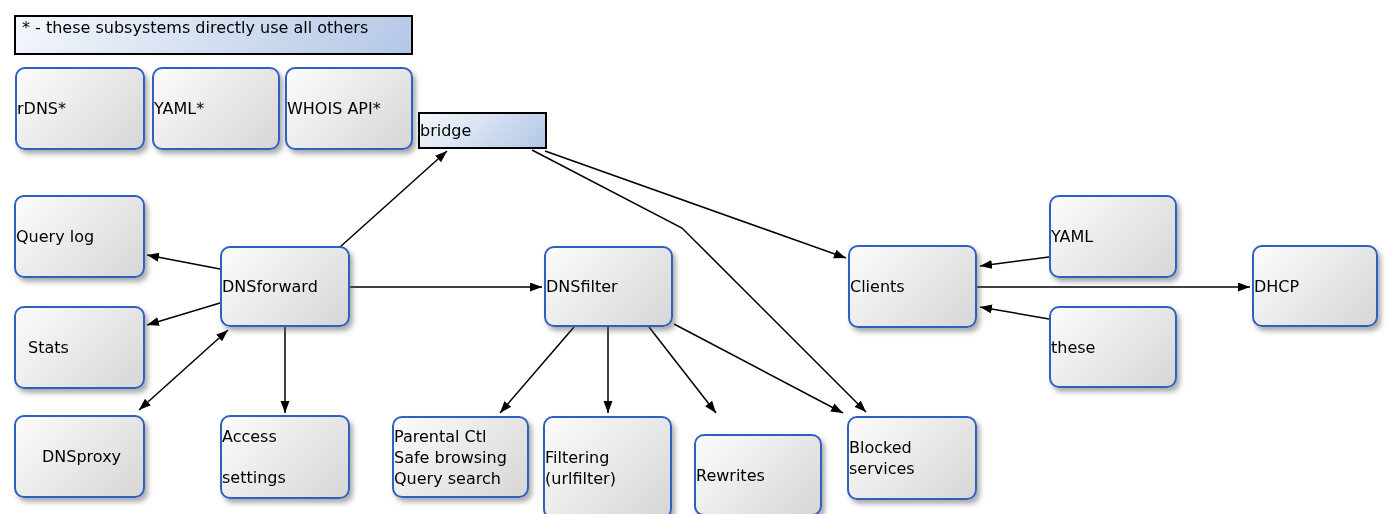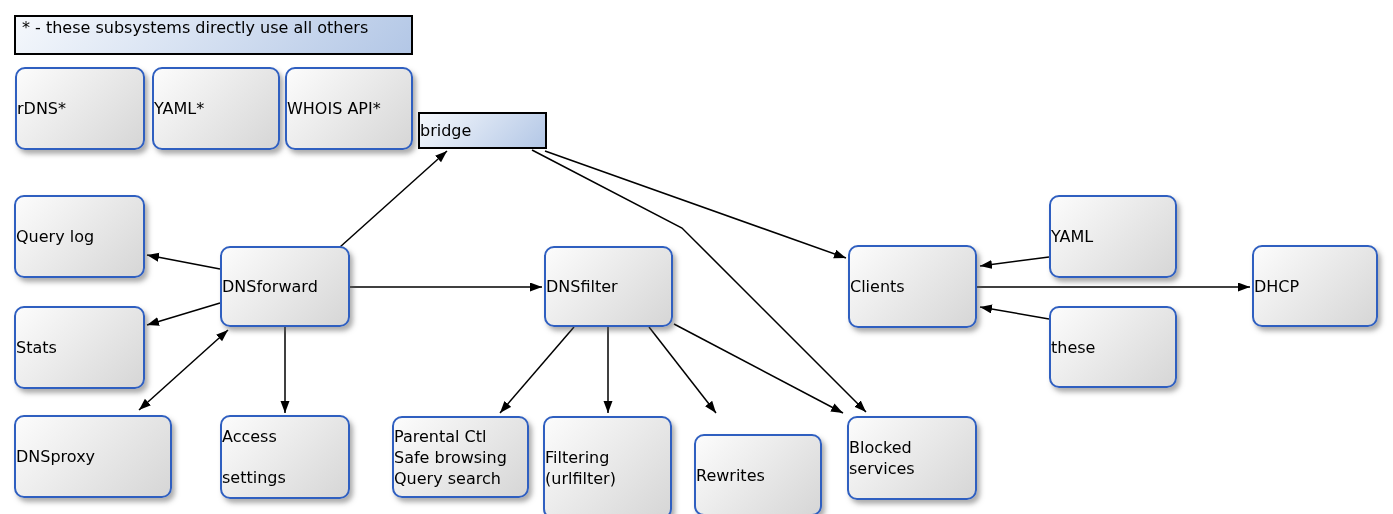--- a/index.html
+++ b/index.html
@@ -104,24 +104,24 @@
       </div>
       <div class="node" style="left: 285px; top: 67px; width: 128px; height: 83px;">
         <div>WHOIS API*</div>
       </div>
       <div class="node accent" style="left: 418px; top: 112px; width: 129px; height: 37px;">
         <div>bridge</div>
       </div>
       <div class="node" style="left: 14px; top: 195px; width: 131px; height: 83px;">
         <div>Query log</div>
       </div>
-      <div class="node" style="left: 14px; top: 306px; width: 131px; height: 83px;">
+      <div class="node" style="left: 14px; top: 306px; width: 131px; height: 83px; padding-left: 12px;">
         <div>Stats</div>
       </div>
-      <div class="node" style="left: 14px; top: 415px; width: 158px; height: 83px;">
+      <div class="node" style="left: 14px; top: 415px; width: 131px; height: 83px; padding-left: 26px;">
         <div>DNSproxy</div>
       </div>
       <div class="node" style="left: 220px; top: 246px; width: 130px; height: 81px;">
         <div>DNSforward</div>
       </div>
       <div class="node" style="left: 220px; top: 415px; width: 130px; height: 84px; gap: 20px;">
         <div>Access</div>
         <div>settings</div>
       </div>
       <div class="node" style="left: 544px; top: 246px; width: 129px; height: 81px;">

